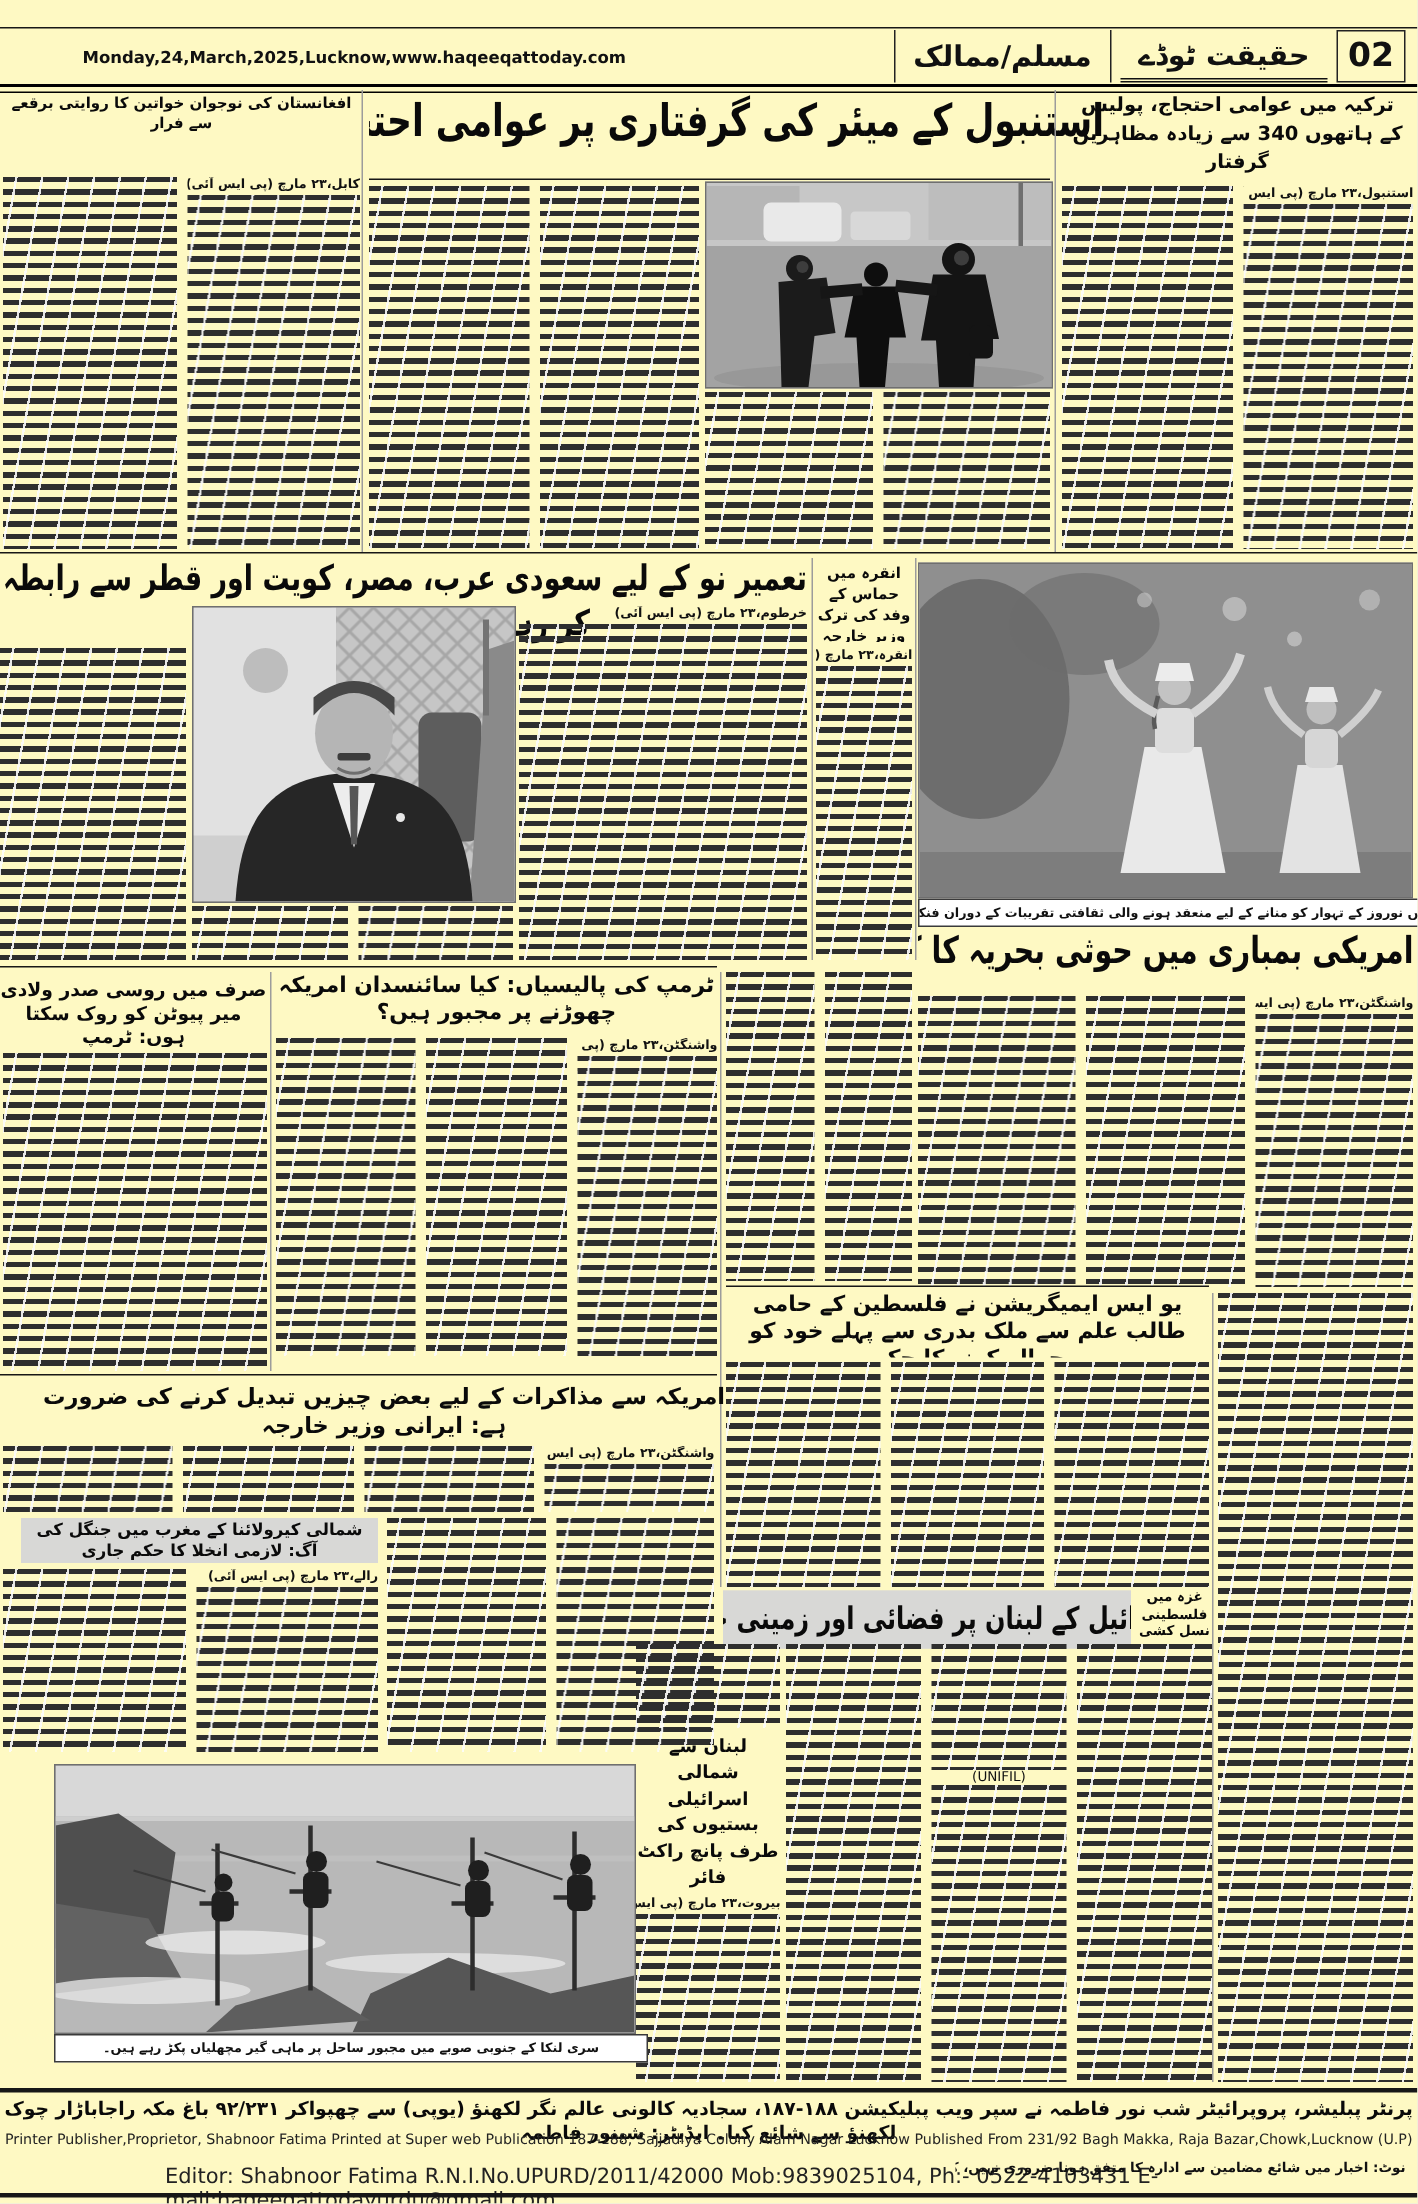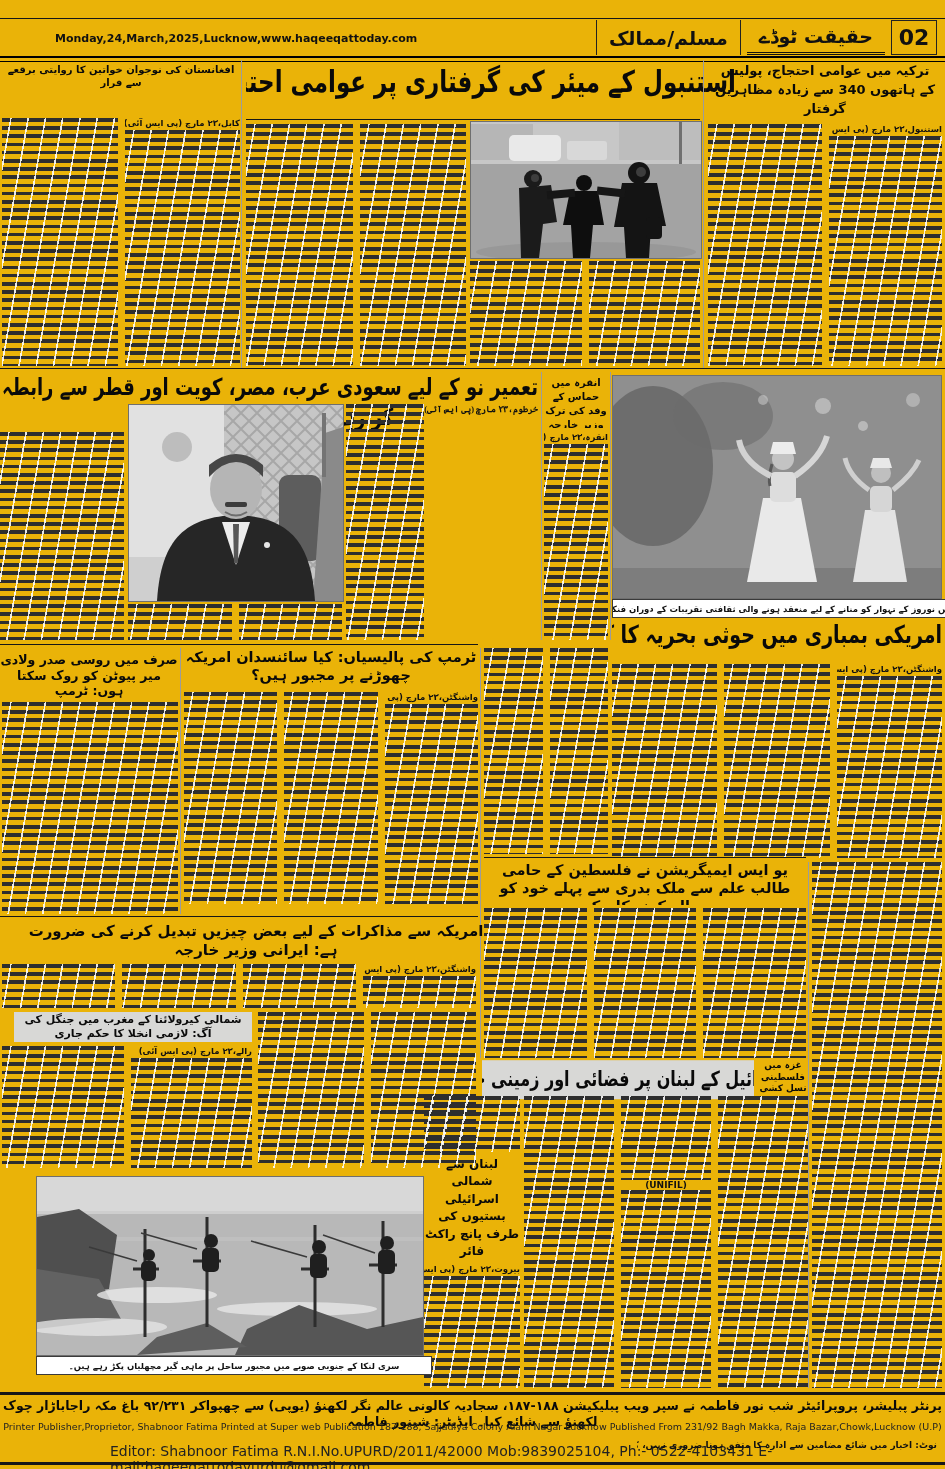--- a/index.html
+++ b/index.html
@@ -1,16 +1,16 @@
 <!DOCTYPE html>
 <html lang="ur"><head>
 <meta charset="utf-8">
 <style>
   html,body{margin:0;padding:0;background:#e9e9e7;}
-  .page{position:relative;width:945px;height:1469px;margin:0 auto;background:#eab308;
+  .page{position:relative;width:945px;height:1469px;margin:0 auto;background:#fef9c3;
         font-family:"DejaVu Sans",sans-serif;direction:rtl;overflow:hidden;color:#111;}
   .abs{position:absolute;}
   .hr{background:#171717;}
   .vr{width:1px;background:#9c9c9c;}
   .head{font-weight:bold;text-align:center;color:#0a0a0a;line-height:1.25;overflow:hidden;}
   .stretch{transform:scaleY(1.3);transform-origin:50% 20%;}
   .nowrap{white-space:nowrap;}
   .greek{background-image:
       repeating-linear-gradient(100deg, rgba(255,255,255,0) 0 8px, rgba(252,252,251,.9) 8px 9.6px, rgba(255,255,255,0) 9.6px 17px),
       repeating-linear-gradient(to bottom, #2e2e2e 0 3.6px, transparent 3.6px 8.2px);}
@@ -177,21 +177,21 @@
       <polygon points="93,117 121,117 107,160" fill="#ededed"></polygon>
       <polygon points="104,119 110,119 109,158 105,158" fill="#565656"></polygon>
       <ellipse cx="107" cy="84" rx="26" ry="30" fill="#b5b5b5"></ellipse>
       <path d="M80 72 Q107 42 134 72 L134 60 Q107 38 80 60 Z" fill="#474747"></path>
       <rect x="96" y="97" width="22" height="5" rx="2" fill="#3c3c3c"></rect>
       <path d="M96 107 Q107 114 118 107" stroke="#6e6e6e" stroke-width="2" fill="none"></path>
       <circle cx="138" cy="140" r="3" fill="#e7e7e7"></circle>
     </svg>
   </div>
 
-  <div class="abs" style="left:346px;top:404px;width:192px;height:236px;display:flex;flex-direction:row;font-family:Liberation Serif, serif;">
+  <div class="abs" style="left:346px;top:404px;width:192px;height:236px;display:flex;flex-direction:column;">
     <div class="dl">خرطوم،۲۳ مارچ (پی ایس آئی)</div>
     <div class="greek fill"></div>
   </div>
   <div class="abs greek" style="left:0;top:432px;width:124px;height:208px;"></div>
   <div class="abs cols" style="left:128px;top:604px;width:214px;height:36px;">
     <div class="col">
         <div class="greek fill"></div>
       </div>
     <div class="col">
         <div class="greek fill"></div>
@@ -296,21 +296,21 @@
   </div>
 
   <div class="abs graybox head stretch nowrap" style="left:482px;top:1062px;width:272px;height:30px;font-size:16px;">اسرائیل کے لبنان پر فضائی اور زمینی حملے</div>
   <div class="abs head" style="left:758px;top:1060px;width:50px;height:34px;font-size:9px;line-height:1.3;">غزہ میں فلسطینی نسل کشی جاری، قتل عام</div>
   <div class="abs cols" style="left:524px;top:1096px;width:284px;height:292px;">
     <div class="col">
         <div class="greek fill"></div>
       </div>
     <div class="col">
       <div class="greek" style="height:84px;"></div>
-      <div style="font-size:9px;font-weight:bold;text-align:center;direction:ltr;">(UNIFIL)</div>
+      <div style="font-size:9px;font-weight:normal;text-align:center;direction:ltr;">(UNIFIL)</div>
       <div class="greek fill"></div>
     </div>
     <div class="col">
         <div class="greek fill"></div>
       </div>
   </div>
 
   <div class="abs" style="left:424px;top:1096px;width:96px;height:292px;display:flex;flex-direction:column;">
     <div class="greek" style="height:56px;"></div>
     <div class="head" style="font-size:12px;line-height:1.45;margin:4px 0;">لبنان سے شمالی اسرائیلی بستیوں کی طرف پانچ راکٹ فائر</div>

